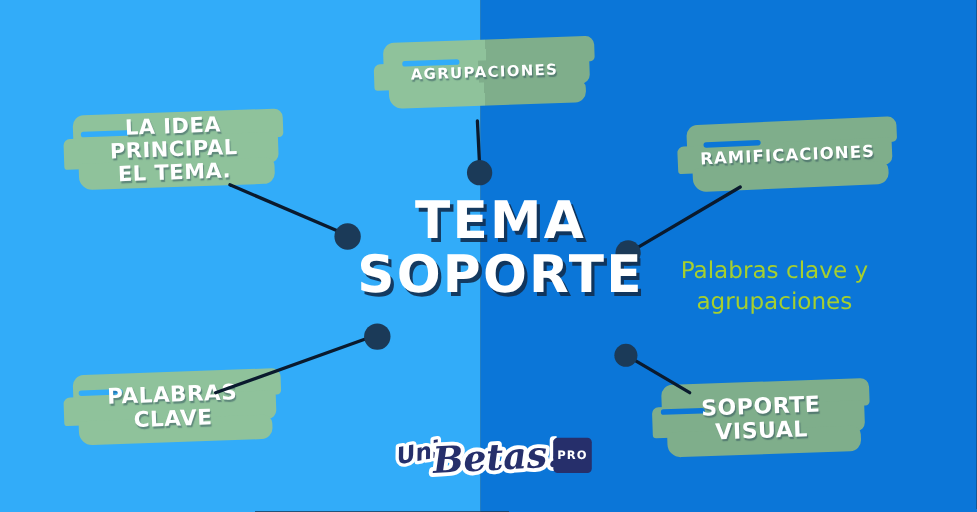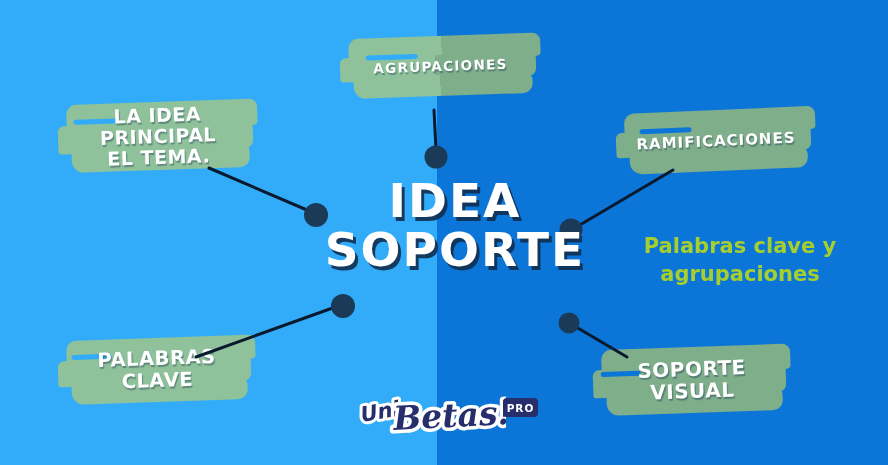--- a/index.html
+++ b/index.html
@@ -41,27 +41,27 @@
 
   .connectors{position:absolute;left:0;top:0;pointer-events:none;}
 
   .main-title{
     position:absolute;left:300px;top:176px;width:310px;
     text-align:center;color:#fff;font-weight:800;
     font-size:47px;line-height:49px;letter-spacing:2px;
     text-shadow:3px 4px 0 rgba(17,48,82,.92);
   }
   .annotation{
-    position:absolute;left:640px;top:232px;width:200px;
-    text-align:center;color:#A6CF2E;font-weight:700;
+    position:absolute;left:604px;top:232px;width:200px;
+    text-align:center;color:#A6CF2E;font-weight:400;
     font-size:21px;line-height:28px;
   }
   .logo{position:absolute;left:356px;top:382px;width:200px;height:64px;}
   .pro-badge{
-    position:absolute;left:147px;top:16px;width:35px;height:19px;
+    position:absolute;left:147px;top:16px;width:35px;height:32px;
     background:#262F6B;border-radius:4px;color:#fff;
     font-size:10.5px;font-weight:800;letter-spacing:1px;
     display:flex;align-items:center;justify-content:center;
   }
 </style>
 </head>
 <body>
 
 <div class="canvas">
 
@@ -133,21 +133,21 @@
     <g fill="#1B3A58">
       <circle cx="436" cy="157" r="11.5"></circle>
       <circle cx="316" cy="215" r="12"></circle>
       <circle cx="343" cy="306" r="12"></circle>
       <circle cx="571" cy="230" r="11.5"></circle>
       <circle cx="569" cy="323" r="10.5"></circle>
     </g>
   </svg>
 
   <div class="main-title">
-    <div>IDEA</div>
+    <div>TEMA</div>
     <div>SOPORTE</div>
   </div>
 
   <div class="annotation">
     <div>Palabras clave y</div>
     <div>agrupaciones</div>
   </div>
 
   <div class="logo">
     <svg width="150" height="64" viewBox="0 0 150 64">

